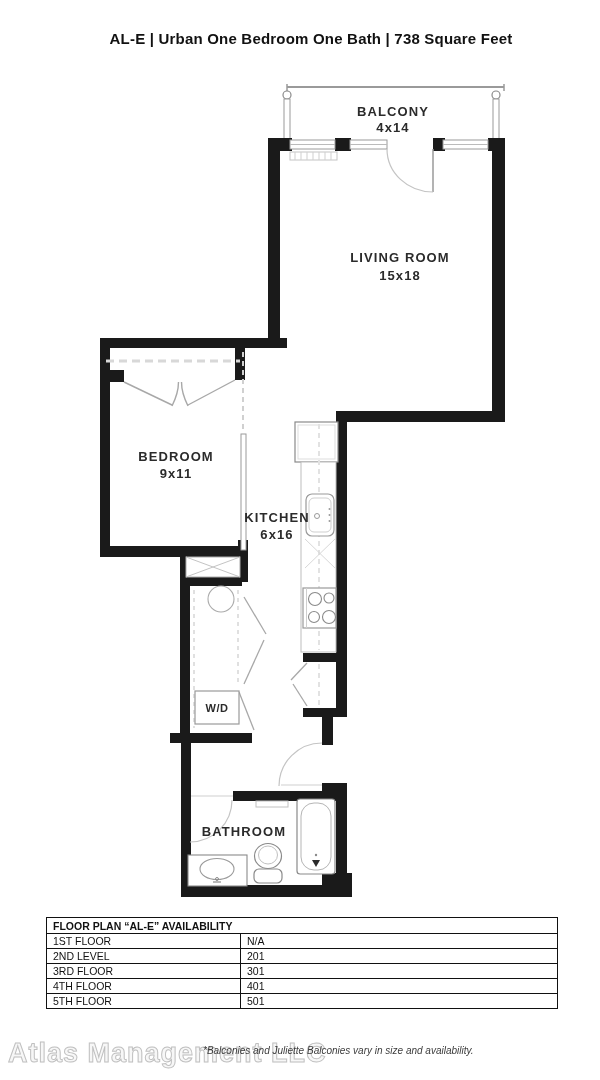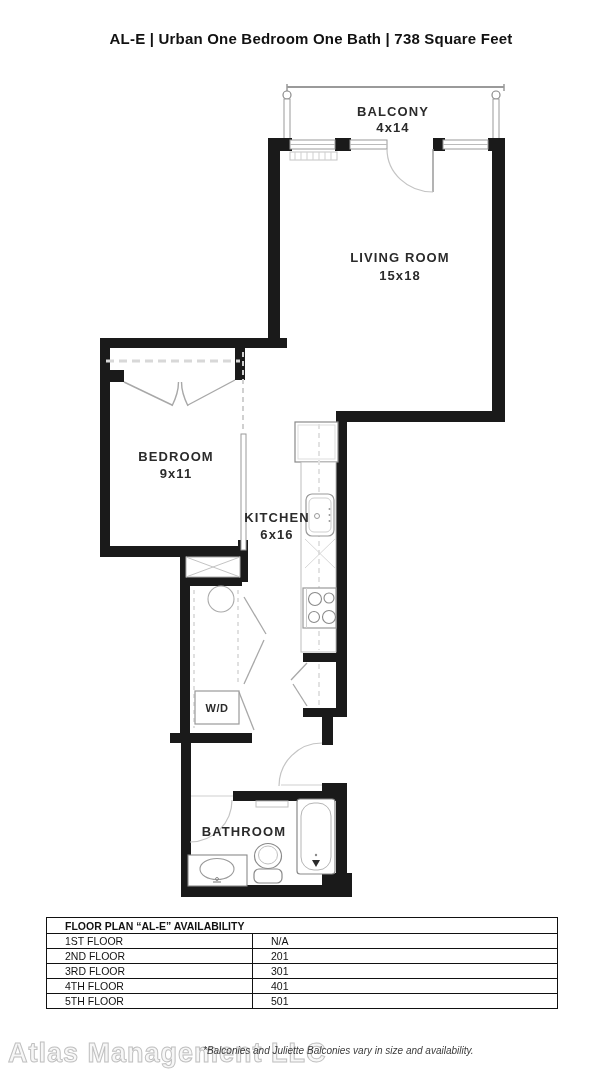--- a/index.html
+++ b/index.html
@@ -9,21 +9,21 @@
         font-size:15px;font-weight:bold;color:#111;letter-spacing:.2px;margin-left:11px;}
   .plan-svg{position:absolute;top:0;left:0;}
   svg text{font-family:"Liberation Sans", sans-serif;fill:#2b2b2b;font-weight:600;
         letter-spacing:1.1px;}
   .room-label{font-size:13px;}
   .small-label{font-size:11px;letter-spacing:.6px;}
   
   .avail-table{position:absolute;left:46px;top:917px;width:512px;border-collapse:collapse;
         border:1.5px solid #111;}
   .avail-table td{border:1px solid #111;font-size:10.5px;color:#111;
-        padding:1px 0 1px 18px;height:12px;line-height:12px;white-space:nowrap;}
+        padding:1px 0 1px 6px;height:12px;line-height:12px;white-space:nowrap;}
   .avail-table .t-title td{font-weight:bold;height:13px;}
   .avail-table .t-head td{font-weight:bold;}
   .avail-table td.col-level{width:187px;}
   
   .watermark{position:absolute;left:8px;top:1038px;font-size:27px;letter-spacing:1px;
         color:#f7f7f7;-webkit-text-stroke:1px #c0c0c0;font-weight:bold;z-index:1;text-align:right;}
   .footnote{position:absolute;left:163px;top:1045px;font-size:10px;font-style:italic;
         color:#3c3c3c;z-index:2;margin-left:40px;}
 </style>
 </head>
@@ -215,21 +215,21 @@
   <table class="avail-table">
     <tbody>
       <tr class="t-title">
         <td colspan="2">FLOOR PLAN “AL-E” AVAILABILITY</td>
       </tr>
       <tr>
         <td class="col-level">1ST FLOOR</td>
         <td>N/A</td>
       </tr>
       <tr>
-        <td class="col-level">2ND FLOOR</td>
+        <td class="col-level">2ND LEVEL</td>
         <td>201</td>
       </tr>
       <tr>
         <td class="col-level">3RD FLOOR</td>
         <td>301</td>
       </tr>
       <tr>
         <td class="col-level">4TH FLOOR</td>
         <td>401</td>
       </tr>

